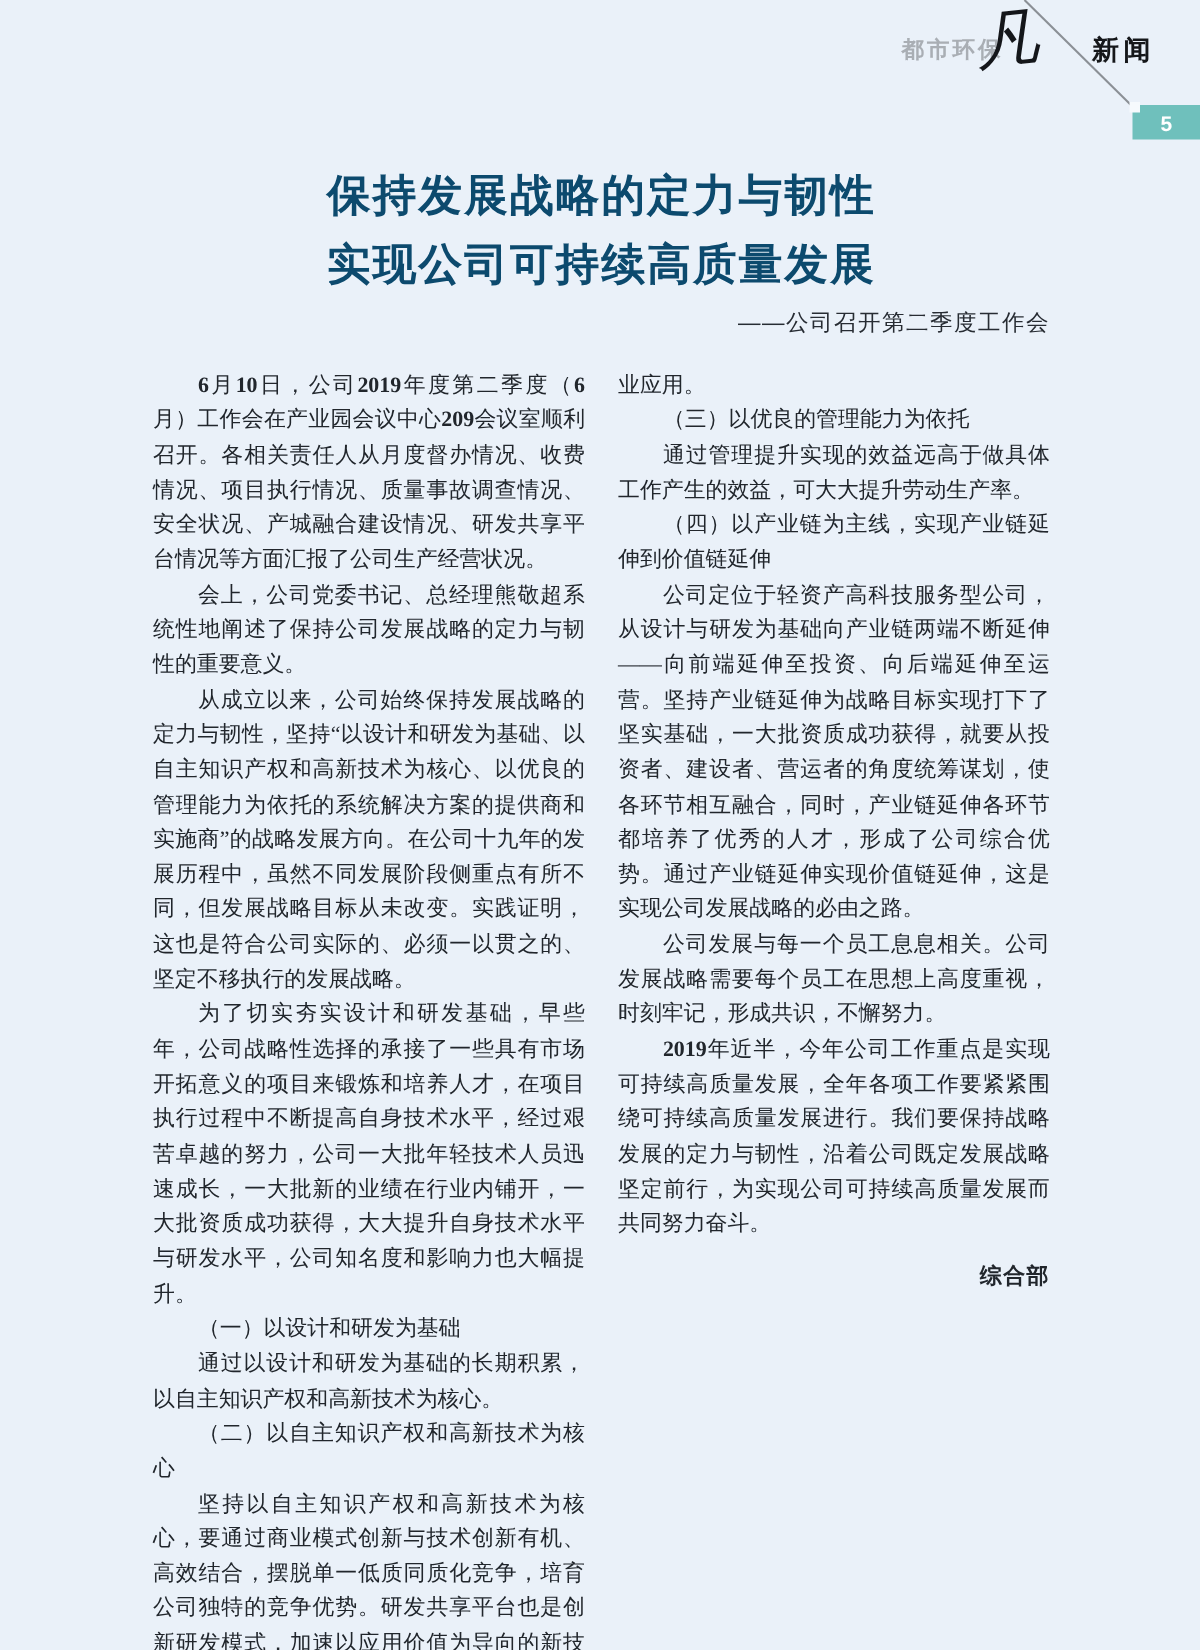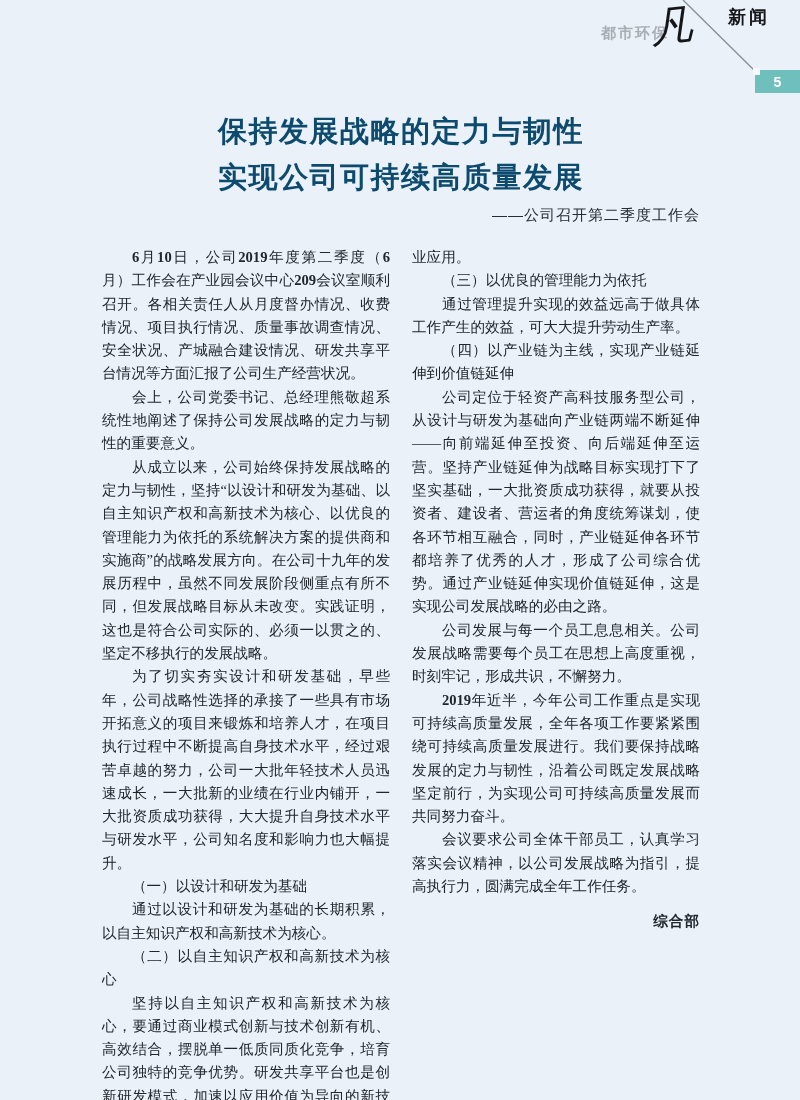--- a/index.html
+++ b/index.html
@@ -18,21 +18,21 @@
     color:#a9aeb4;
   }
   .masthead-mark {
     position:absolute; left:650px; top:6px;
     font-family:"DejaVu Serif", serif; font-style:italic;
     font-size:42px; color:#14161a; transform:rotate(-6deg);
     line-height:1;
   }
   .diag-rule { position:absolute; left:0; top:0; pointer-events:none; }
   .section-label {
-    position:absolute; left:728px; top:5px;
+    position:absolute; left:728px; top:21px;
     font-size:18px; font-weight:bold; color:#15171a; letter-spacing:3px;
   }
   .pagenum-box {
     position:absolute; left:755px; top:70px; width:45px; height:23px;
     background:#6fc0bc; color:#ffffff;
     display:flex; align-items:center; justify-content:center;
     font-size:14px; font-weight:bold;
   }
   .corner-square {
     position:absolute; left:-2px; top:-2px; width:7px; height:7px;
@@ -97,19 +97,18 @@
           <p class="para body">坚持以自主知识产权和高新技术为核心，要通过商业模式创新与技术创新有机、高效结合，摆脱单一低质同质化竞争，培育公司独特的竞争优势。研发共享平台也是创新研发模式，加速以应用价值为导向的新技术研发与市场对接，尽快实现新技术的商</p>
         </div>
       <div class="col">
           <p class="para cont">业应用。</p>
           <p class="para heading">（三）以优良的管理能力为依托</p>
           <p class="para body">通过管理提升实现的效益远高于做具体工作产生的效益，可大大提升劳动生产率。</p>
           <p class="para heading">（四）以产业链为主线，实现产业链延伸到价值链延伸</p>
           <p class="para body">公司定位于轻资产高科技服务型公司，从设计与研发为基础向产业链两端不断延伸——向前端延伸至投资、向后端延伸至运营。坚持产业链延伸为战略目标实现打下了坚实基础，一大批资质成功获得，就要从投资者、建设者、营运者的角度统筹谋划，使各环节相互融合，同时，产业链延伸各环节都培养了优秀的人才，形成了公司综合优势。通过产业链延伸实现价值链延伸，这是实现公司发展战略的必由之路。</p>
           <p class="para body">公司发展与每一个员工息息相关。公司发展战略需要每个员工在思想上高度重视，时刻牢记，形成共识，不懈努力。</p>
           <p class="para body"><b class="num">2019</b>年近半，今年公司工作重点是实现可持续高质量发展，全年各项工作要紧紧围绕可持续高质量发展进行。我们要保持战略发展的定力与韧性，沿着公司既定发展战略坚定前行，为实现公司可持续高质量发展而共同努力奋斗。</p>
-          <p class="para body">会议要求公司全体干部员工，认真学习落实会议精神，以公司发展战略为指引，提高执行力，圆满完成全年工作任务。</p>
           <p class="para byline">综合部</p>
         </div>
     </div>
   </div>
 
 </div>
 
 </body></html>

